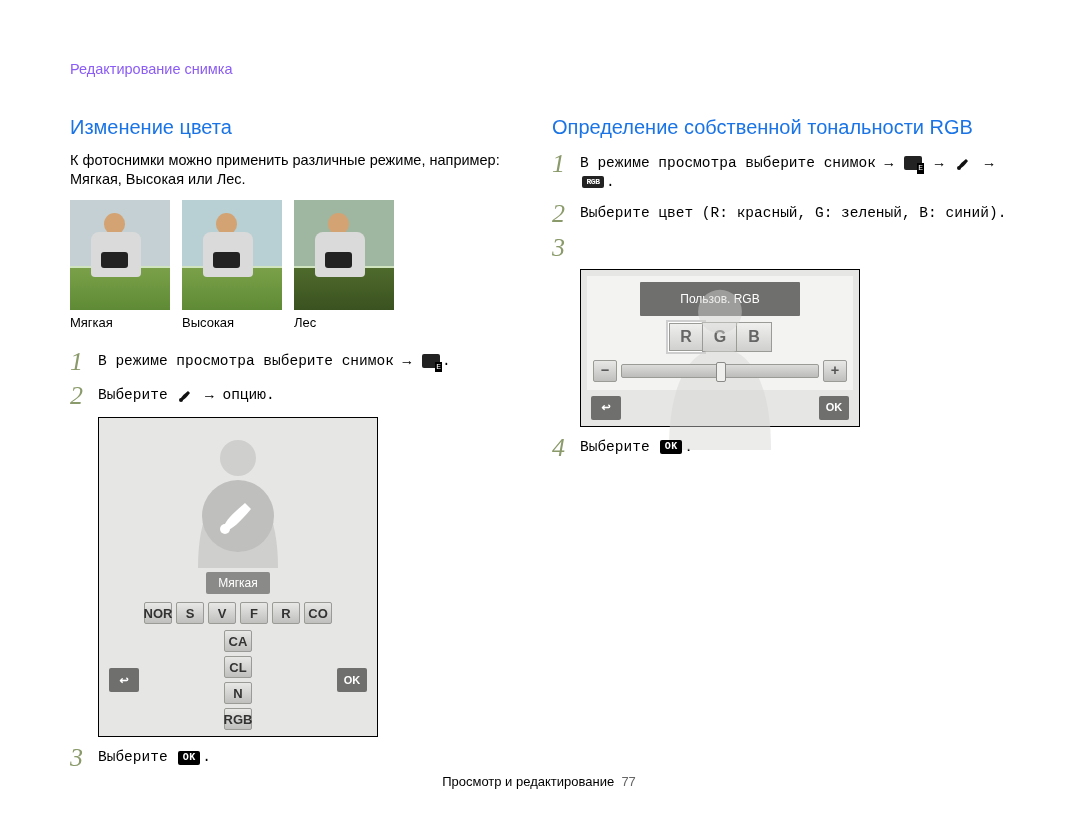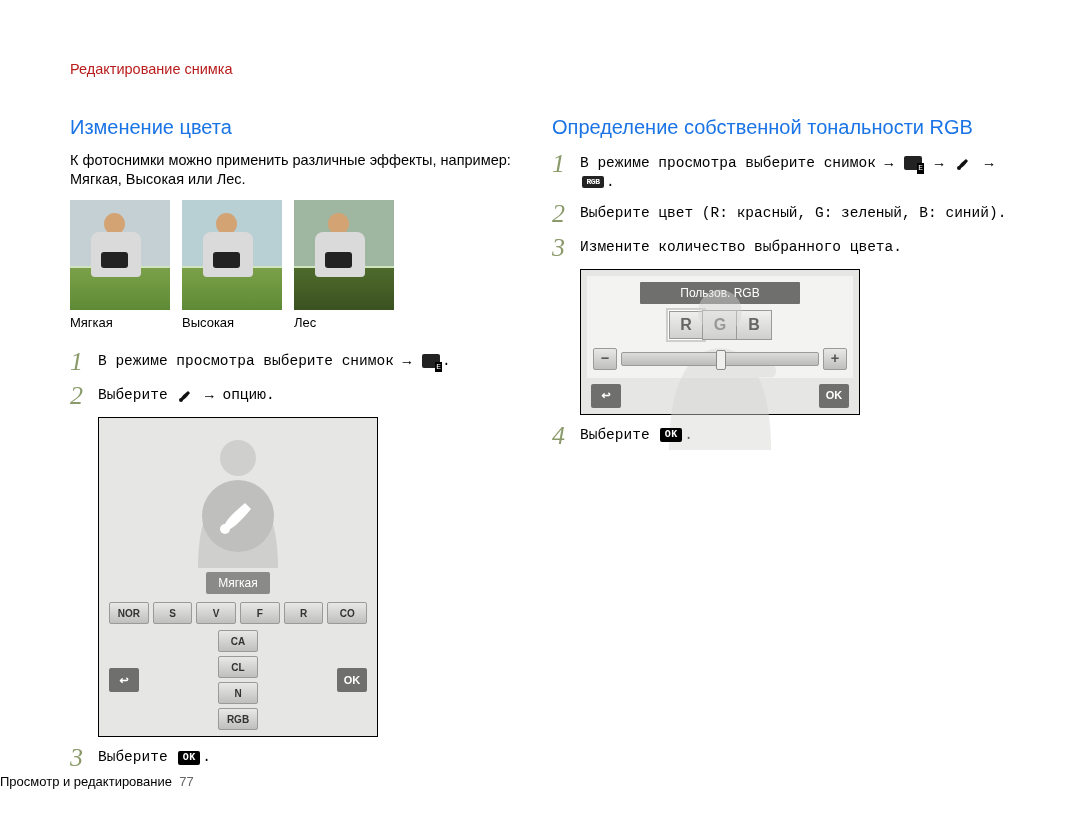--- a/index.html
+++ b/index.html
@@ -11,21 +11,21 @@
     font-family: Arial, "Helvetica Neue", Helvetica, sans-serif;
     color:#000;
     font-size:14.5px;
     line-height:1.35;
     position:relative;
   }
   .page {
     padding: 60px 70px 0 70px;
   }
   .page-header {
-    color:#b91c1c;
+    color:#8b5cf6;
     font-size:14.5px;
     padding-bottom:6px;
     border-bottom:0;
     margin-bottom:28px;
   }
   .cols { display:flex; gap:24px; }
   .col { flex:1 1 50%; }
   .section-title {
     color:#1a74e6;
     font-size:20px;
@@ -92,69 +92,69 @@
   }
   .screen .silhouette .bg-fig{
     position:absolute; inset:0;
   }
   .screen .label-chip{
     background:#8a8a88; color:#fff; font-size:12px; text-align:center;
     padding:3px 12px; border-radius:2px; margin:4px auto 8px auto; width:max-content;
   }
   .screen .icon-row{display:flex; justify-content:center; gap:4px; margin:2px 0;}
   .screen .mini{
-    width:40px;height:22px;background:linear-gradient(#e8e8e6,#bfbfbd);
+    width:28px;height:22px;background:linear-gradient(#e8e8e6,#bfbfbd);
     border:1px solid #9a9a97;border-radius:2px;display:flex;align-items:center;justify-content:center;
-    font-size:10px;font-weight:bold;color:#333;
+    font-size:13px;font-weight:bold;color:#333;
   }
   .screen .bottom-bar{display:flex;justify-content:space-between;align-items:center;margin-top:6px;}
   .screen .btn{
     width:30px;height:24px;background:#6f6f6d;border-radius:2px;display:flex;align-items:center;justify-content:center;color:#fff;font-size:11px;font-weight:bold;
   }
   
   .screen.rgb .panel{
     background:rgba(255,255,255,.5); padding:6px; margin:-4px -4px 0 -4px;
     position:relative;
   }
   .screen.rgb .ghost{
     position:absolute; inset:4px 60px; opacity:.45;
   }
   .screen.rgb .header-chip{
-    background:#6f6f6d;color:#fff;text-align:center;font-size:12px;padding:3px 0;width:160px;margin:0 auto 6px auto;border-radius:1px;
+    background:#6f6f6d;color:#fff;text-align:center;font-size:12px;padding:9px 0;width:160px;margin:0 auto 6px auto;border-radius:1px;
   }
   .screen.rgb .rgb-boxes{display:flex;justify-content:center;gap:0;}
   .screen.rgb .rgb-box{
     width:36px;height:30px;border:1px solid #9a9a97;background:linear-gradient(#f0f0ee,#cfcfcd);
     display:flex;align-items:center;justify-content:center;font-weight:bold;font-size:16px;color:#666;margin:0 -1px;
   }
   .screen.rgb .rgb-box.sel{border-color:#fff;box-shadow:0 0 0 1px #9a9a97 inset, 0 0 0 2px rgba(0,0,0,.15);}  
   .screen.rgb .slider-row{display:flex;align-items:center;gap:4px;margin:8px 0 2px 0;}
   .screen.rgb .slider-btn{
     width:24px;height:22px;background:linear-gradient(#e8e8e6,#bfbfbd);border:1px solid #9a9a97;border-radius:2px;
     display:flex;align-items:center;justify-content:center;font-weight:bold;color:#555;
   }
   .screen.rgb .slider-track{flex:1;height:14px;background:linear-gradient(#dcdcda,#bcbcba);border:1px solid #9a9a97;border-radius:2px;position:relative;}
   .screen.rgb .slider-thumb{position:absolute;left:48%;top:-3px;width:10px;height:20px;background:#efefed;border:1px solid #8a8a88;border-radius:2px;}
   .footer{
-    position:absolute; bottom:24px; left:0; right:2px; font-size:13px; color:#000;
+    position:absolute; bottom:24px; left:0; right:2px; text-align:center; font-size:13px; color:#000;
   }
   .footer .pg{color:#666;}
   .arrow{margin:0 2px;}
 </style>
 </head>
 <body>
 
 <div class="page">
   <div class="page-header">Редактирование снимка</div>
 
   <div class="cols">
 
     <div class="col">
       <h2 class="section-title">Изменение цвета</h2>
-      <p class="para">К фотоснимки можно применить различные эффекты, например: Мягкая, Высокая или Лес.</p>
+      <p class="para">К фотоснимки можно применить различные режиме, например: Мягкая, Высокая или Лес.</p>
 
       <div class="thumbs">
         <div class="thumb variant-soft">
           <div class="sky"></div>
             <div class="grass"></div>
           <div class="person">
               <div class="head"></div>
               <div class="torso"></div>
               <div class="cam"></div>
             </div>
@@ -271,21 +271,20 @@
             <span class="arrow">→</span><br>
             <span class="inline-icon icon-rgb">RGB</span>.
           </span>
         </li>
         <li class="step">
           <span class="step-num">2</span>
           <span class="step-body">Выберите цвет (R: красный, G: зеленый, B: синий).</span>
         </li>
         <li class="step">
           <span class="step-num">3</span>
-          <span class="step-body">Измените количество выбранного цвета.</span>
         </li>
       </ol>
 
       <div class="screen rgb">
         <div class="panel">
           <svg class="ghost" viewBox="0 0 120 140">
             <circle cx="60" cy="26" r="18" fill="#d6d6d4"></circle>
             <path d="M18 140 C18 76 40 56 60 56 C80 56 102 76 102 140 Z" fill="#d6d6d4"></path>
             <rect x="72" y="70" width="34" height="10" rx="4" fill="#d6d6d4"></rect>
           </svg>

